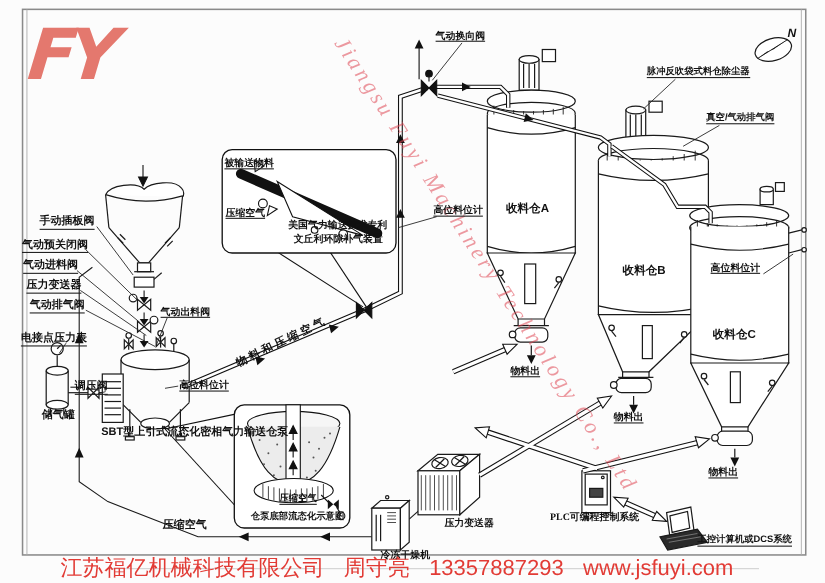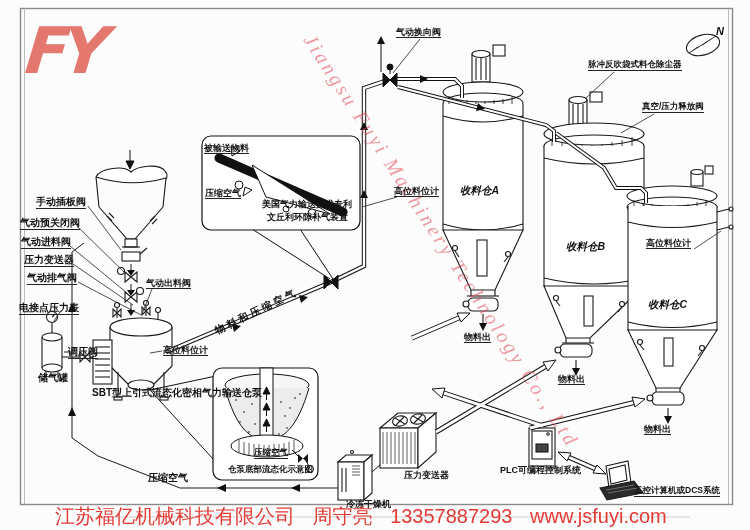--- a/index.html
+++ b/index.html
@@ -2,21 +2,21 @@
 <html><head>
 <meta charset="utf-8">
 <style>
   html,body{margin:0;padding:0;background:#fff;}
   #stage{position:relative;width:750px;height:530px;background:#fcfcfc;overflow:hidden;
          font-family:"Liberation Sans",sans-serif;}
   #art{position:absolute;left:0;top:0;}
   .lbl{position:absolute;font:bold 10px "Liberation Sans",sans-serif;color:#111;
        white-space:nowrap;line-height:1.15;z-index:5;}
   .ul{border-bottom:1px solid #222;padding-bottom:0px;}
-  .s9{font-size:9px;} .s85{font-size:8.5px;text-align:center;} .s8{font-size:10px;margin-left:36px;} .s105{font-size:10.5px;font-style:italic;}
+  .s9{font-size:9px;font-family:Liberation Serif, serif;} .s85{font-size:8.5px;text-align:center;} .s8{font-size:10px;margin-left:36px;} .s105{font-size:10.5px;}
   #logo{position:absolute;left:26px;top:14px;font-family:"DejaVu Sans",sans-serif;
         font-weight:bold;font-style:italic;font-size:64px;color:#e4786e;
         letter-spacing:-7px;transform:skewX(-6deg);z-index:4;}
   #watermark{position:absolute;left:318px;top:30px;transform-origin:0 0;
         transform:rotate(57deg);white-space:nowrap;z-index:1;
         font-family:"Liberation Serif",serif;font-style:italic;font-size:20px;
         letter-spacing:3px;color:rgba(222,70,82,0.55);}
   #footer{position:absolute;left:55px;top:503px;z-index:6;white-space:nowrap;
         font-family:Liberation Sans, sans-serif;font-size:20px;color:#e23b35;}
   #footer span{margin-right:12px;}
@@ -466,21 +466,21 @@
   <div class="lbl ul s9" style="left:146px;top:278px">气动出料阀</div>
   <div class="lbl ul s9" style="left:163px;top:345px">高位料位计</div>
   <div class="lbl" style="left:148px;top:472px">压缩空气</div>
   <div class="lbl rot-material" style="left:213px;top:326px">物料和压缩空气</div>
   <div class="lbl ul s9" style="left:204px;top:143px">被输送物料</div>
   <div class="lbl ul s9" style="left:205px;top:188px">压缩空气</div>
   <div class="lbl s9" style="left:262px;top:199px">美国气力输送技术专利</div>
   <div class="lbl s9" style="left:267px;top:212px">文丘利环隙补气装置</div>
   <div class="lbl ul s9" style="left:396px;top:27px">气动换向阀</div>
   <div class="lbl ul s85" style="left:588px;top:60px">脉冲反吹袋式料仓除尘器</div>
-  <div class="lbl ul s85" style="left:642px;top:102px">真空/压力释放阀</div>
+  <div class="lbl ul s85" style="left:642px;top:102px">真空/气动排气阀</div>
   <div class="lbl ul s9" style="left:394px;top:186px">高位料位计</div>
   <div class="lbl s105" style="left:460px;top:184px">收料仓A</div>
   <div class="lbl s105" style="left:566px;top:240px">收料仓B</div>
   <div class="lbl s105" style="left:648px;top:298px">收料仓C</div>
   <div class="lbl ul s9" style="left:646px;top:238px">高位料位计</div>
   <div class="lbl ul s9" style="left:464px;top:332px">物料出</div>
   <div class="lbl ul s9" style="left:558px;top:374px">物料出</div>
   <div class="lbl ul s9" style="left:644px;top:424px">物料出</div>
   <div class="lbl ul s85" style="left:254px;top:448px">压缩空气</div>
   <div class="lbl s85" style="left:228px;top:465px">仓泵底部流态化示意图</div>

